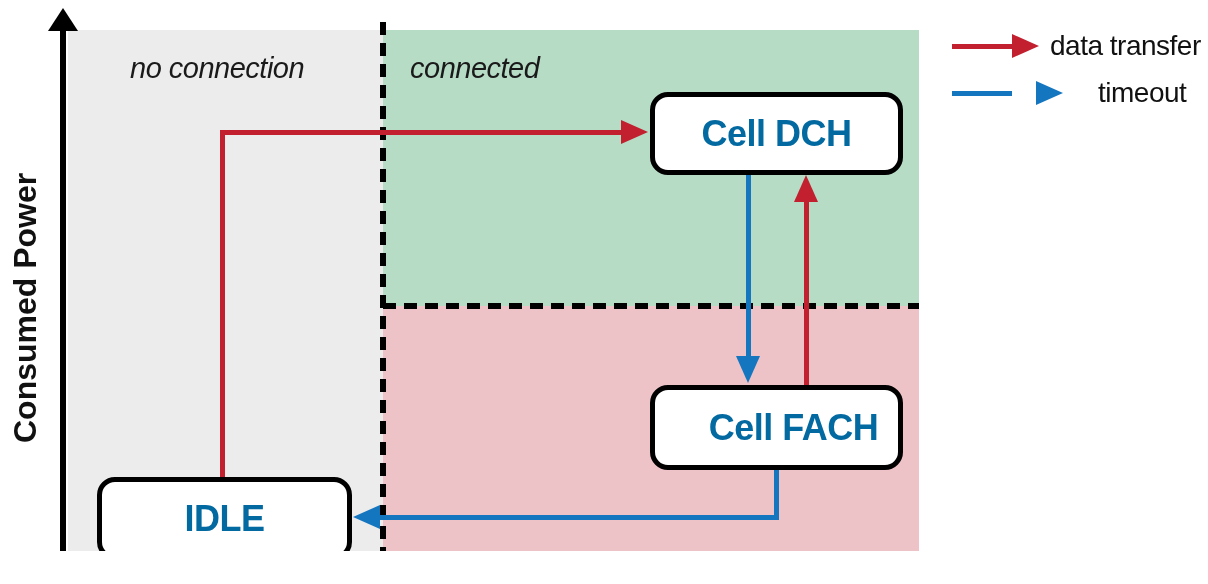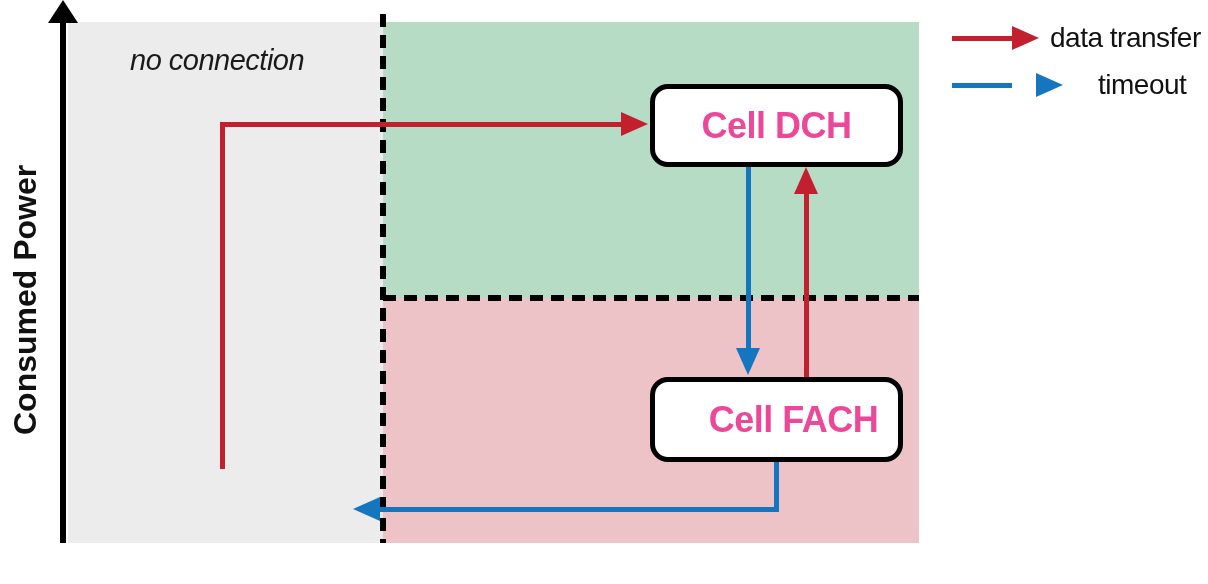--- a/index.html
+++ b/index.html
@@ -13,20 +13,21 @@
   *{box-sizing:border-box;}
   html,body{margin:0;padding:0;background:#ffffff;}
   .stage{
     position:relative;
     width:1208px;height:543px;
     background:#ffffff;
     font-family:"Liberation Sans",sans-serif;
     font-stretch:condensed;
     color:#111111;
     overflow:hidden;
+    margin-top:8px;
   }
   
   .region{position:absolute;}
   .region.gray{left:68px;top:22px;width:315px;height:556px;background:var(--gray-region);}
   .region.green{left:383px;top:22px;width:536px;height:276px;background:var(--green-region);}
   .region.pink{left:383px;top:298px;width:536px;height:280px;background:var(--pink-region);}
   .region-label{
     position:absolute;
     font-style:italic;
     font-size:29px;
@@ -67,21 +68,21 @@
   }
   
   .state-box{
     position:absolute;
     background:#ffffff;
     border:5px solid #000000;
     border-radius:18px;
     display:flex;align-items:center;justify-content:center;
     font-size:36px;font-weight:bold;
     letter-spacing:-0.5px;
-    color:#ec4899;
+    color:#0369a1;
     z-index:3;
   }
   .box-dch{left:650px;top:84px;width:253px;height:83px;}
   .box-fach{left:650px;top:377px;width:253px;height:85px;padding-left:34px;}
   .box-idle{left:97px;top:469px;width:255px;height:83px;}
   
   .seg{position:absolute;z-index:2;}
   .seg.red{background:var(--red);}
   .seg.blue{background:var(--blue);}
   .head{position:absolute;width:0;height:0;z-index:2;}
@@ -123,20 +124,21 @@
 </head>
 <body>
 
 <div class="stage">
 
   <div class="region gray"></div>
   <div class="region green"></div>
   <div class="region pink"></div>
 
   <span class="region-label lbl-no-connection">no connection</span>
+  <span class="region-label lbl-connected">connected</span>
 
   <div class="y-axis-line"></div>
   <div class="y-axis-arrowhead"></div>
   <div class="y-axis-label">Consumed Power</div>
 
   <div class="dash-v"></div>
   <div class="dash-h"></div>
 
   <div class="seg red a1-v"></div>
   <div class="seg red a1-h"></div>
@@ -151,20 +153,23 @@
   <div class="seg blue a4-v"></div>
   <div class="seg blue a4-h"></div>
   <div class="head h-left-blue a4-head"></div>
 
   <div class="state-box box-dch">
     <span>Cell DCH</span>
   </div>
   <div class="state-box box-fach">
     <span>Cell FACH</span>
   </div>
+  <div class="state-box box-idle">
+    <span>IDLE</span>
+  </div>
 
   <div class="legend">
     <div class="legend-row r1">
       <span class="legend-line red"></span>
       <span class="legend-head h-right-red"></span>
       <span class="legend-label">data transfer</span>
     </div>
     <div class="legend-row r2">
       <span class="legend-line blue"></span>
       <span class="legend-head h-right-blue" style="border-top:12px solid transparent;border-bottom:12px solid transparent;border-left:27px solid var(--blue);"></span>

